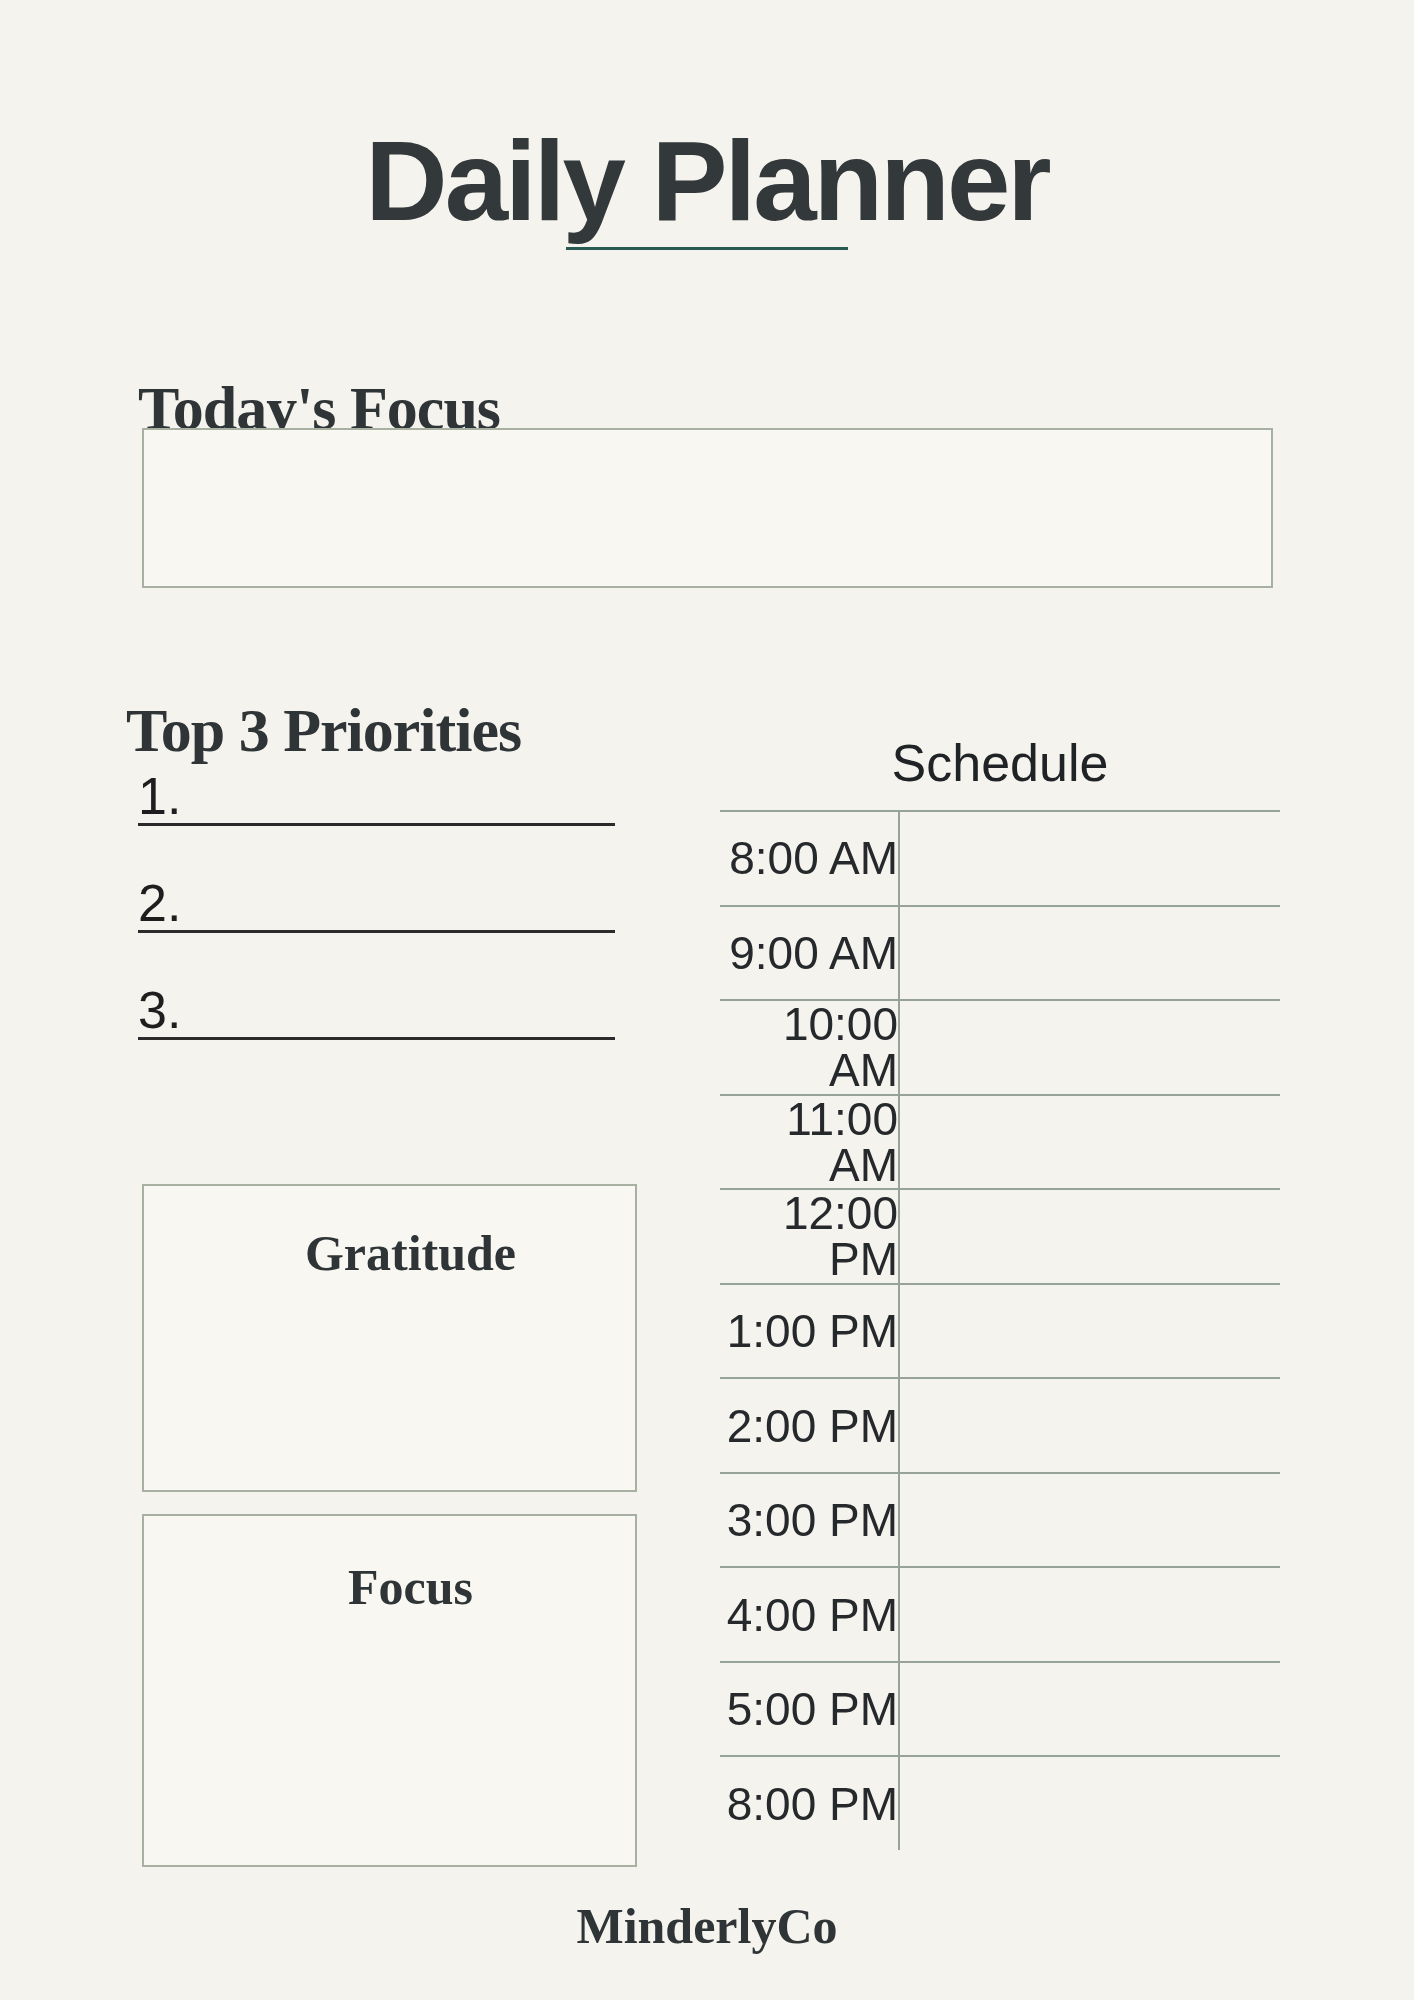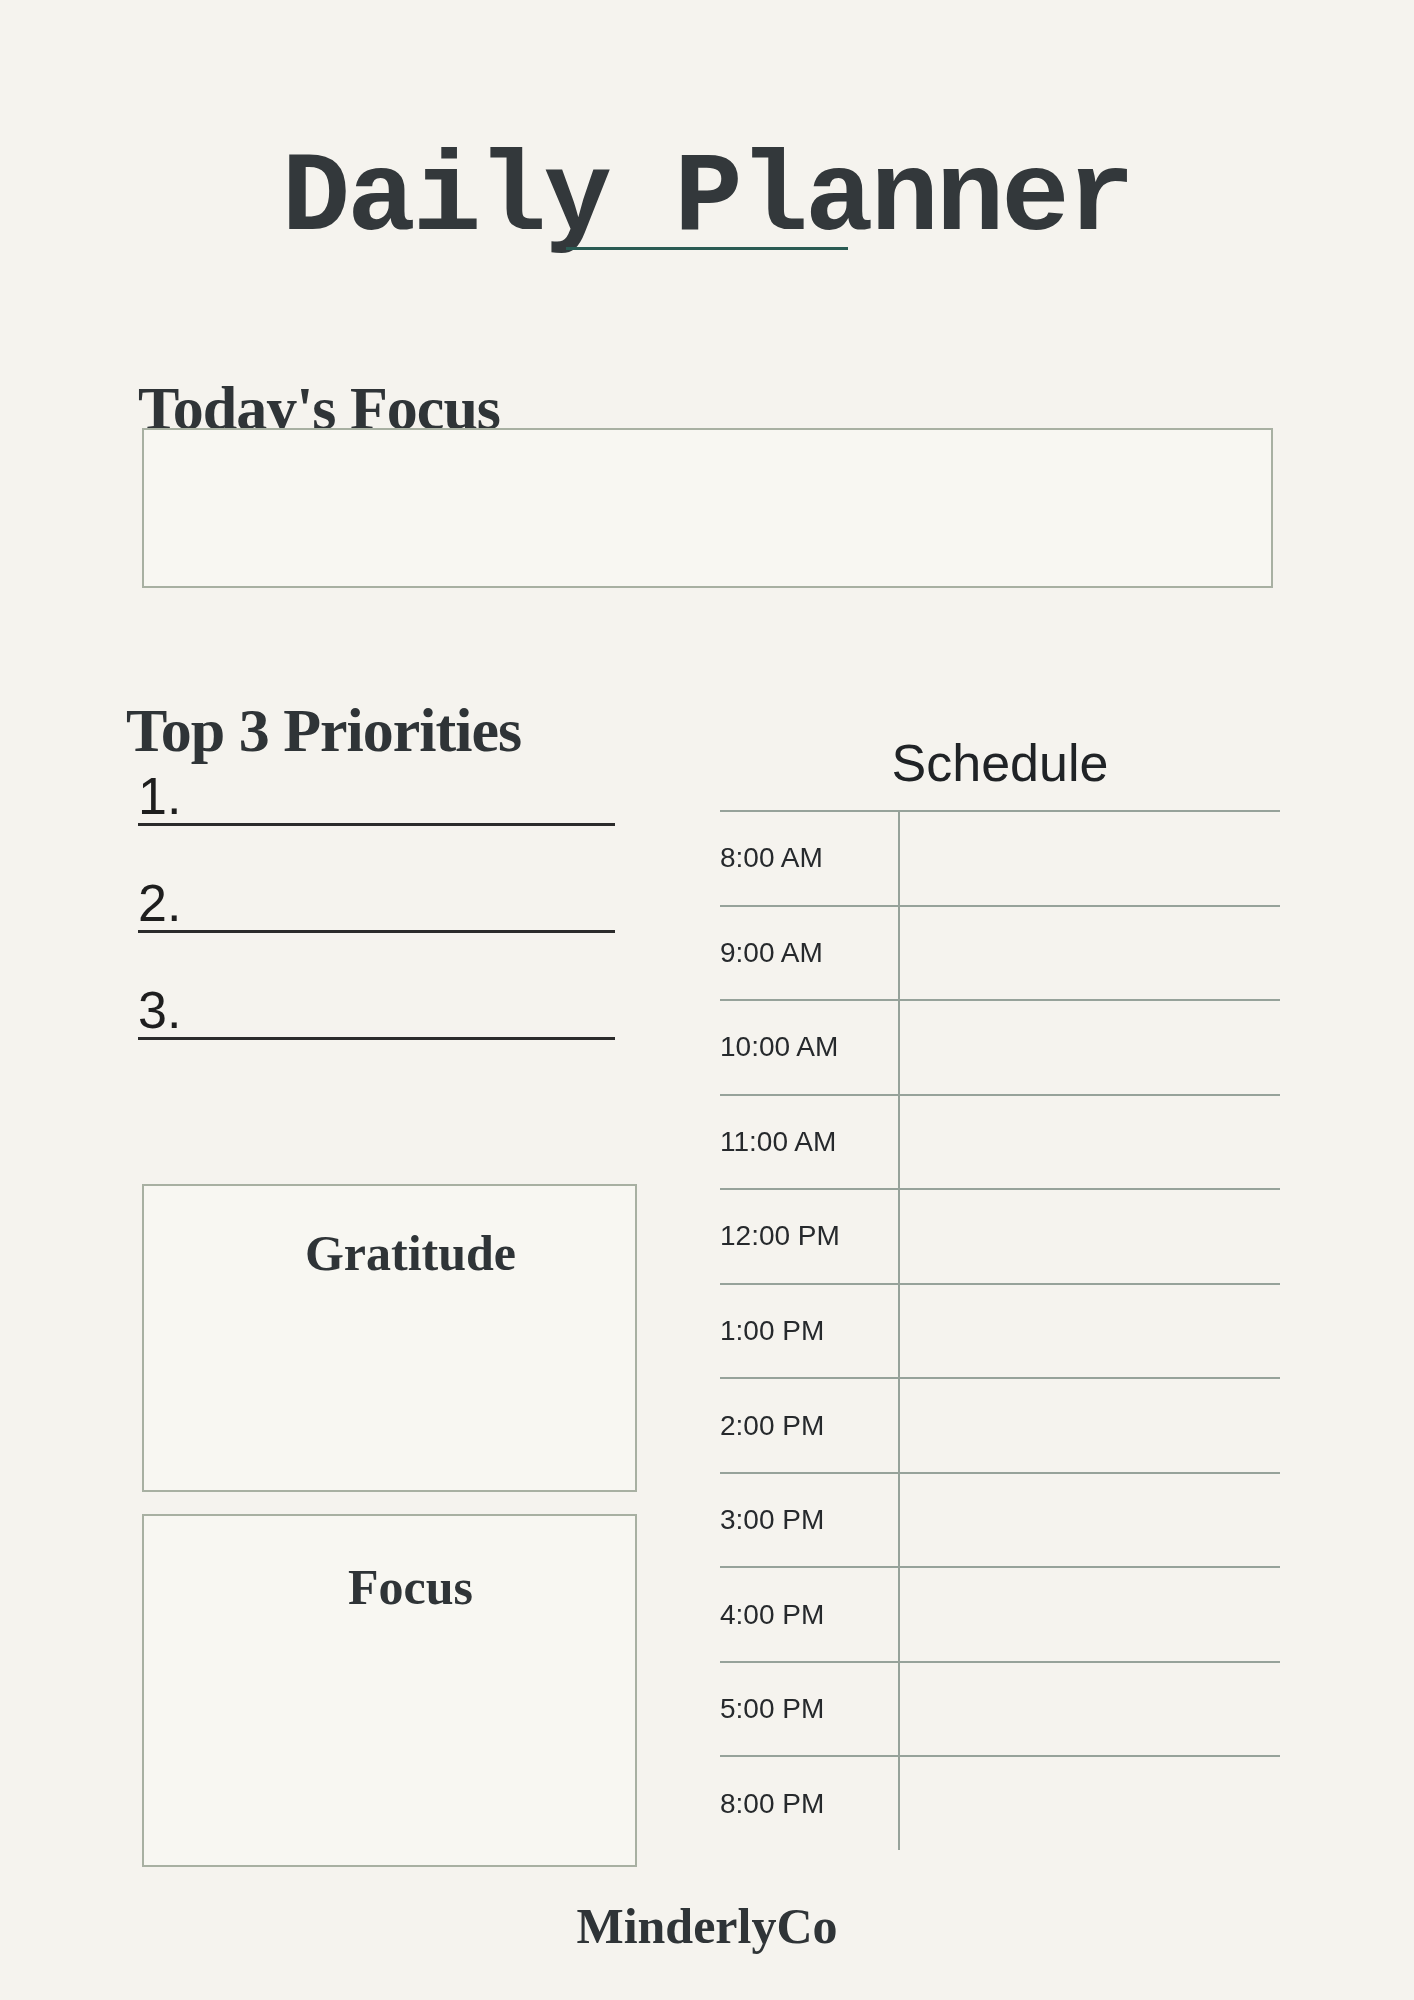--- a/index.html
+++ b/index.html
@@ -1,20 +1,20 @@
 <!DOCTYPE html>
 <html><head>
 <meta charset="utf-8">
 <style>
   html,body{margin:0;padding:0;background:#f5f3ee;}
   .page{position:relative;width:1414px;height:2000px;background:#f5f3ee;overflow:hidden;
         font-family:"Liberation Serif",serif;}
 
-  .title{position:absolute;left:0;top:66px;width:100%;text-align:center;
-         font-family:Liberation Mono, monospace;font-weight:700;font-size:114px;line-height:1;
+  .title{position:absolute;left:0;top:48px;width:100%;text-align:center;
+         font-family:Liberation Sans, sans-serif;font-weight:700;font-size:114px;line-height:1;
          letter-spacing:-3px;color:#33383b;}
   .title-divider{position:absolute;left:566px;top:247px;width:282px;height:3px;background:#2a5b53;}
 
   .section-heading{position:absolute;font-family:"Liberation Serif",serif;font-weight:700;
                    font-size:62px;line-height:1;color:#2f3437;letter-spacing:-1px;}
   .focus-heading{left:138px;top:326px;}
   .priorities-heading{left:126px;top:648px;text-align:right;}
 
   .focus-box{position:absolute;left:142px;top:428px;width:1131px;height:160px;
              border:2px solid #a8b0a2;background:#f8f7f2;box-sizing:border-box;}
@@ -26,23 +26,23 @@
                    font-family:"Liberation Sans",sans-serif;font-weight:400;
                    font-size:52px;line-height:1;color:#1e1e1e;}
 
   .schedule-heading{position:absolute;left:720px;top:737px;width:560px;text-align:center;
                     font-family:"Liberation Sans",sans-serif;font-weight:400;
                     font-size:52px;line-height:1;color:#202326;}
   #schedule{position:absolute;left:720px;top:810px;width:560px;height:1040px;}
   #schedule-rows{display:flex;flex-direction:column;width:100%;height:100%;}
   .schedule-row{flex:1 1 0;display:flex;align-items:center;
                 border-top:2px solid #96a29a;box-sizing:border-box;}
-  .schedule-time{width:178px;text-align:left;
+  .schedule-time{width:178px;text-align:right;
                  font-family:"Liberation Sans",sans-serif;font-weight:400;
-                 font-size:28px;line-height:1;color:#26292c;}
+                 font-size:46px;line-height:1;color:#26292c;}
   .schedule-entry{flex:1;height:100%;}
   .schedule-vline{position:absolute;left:178px;top:0;width:2px;height:100%;background:#96a29a;}
 
   .side-box{position:absolute;left:142px;width:495px;border:2px solid #a8b0a2;
             background:#f8f7f2;box-sizing:border-box;text-align:center;}
   .gratitude-box{top:1184px;height:308px;}
   .notes-box{top:1514px;height:353px;}
   .box-heading{font-family:"Liberation Serif",serif;font-weight:700;
                font-size:50px;line-height:1;color:#2f3437;padding-left:42px;}
   .gratitude-box .box-heading{padding-top:42px;}

